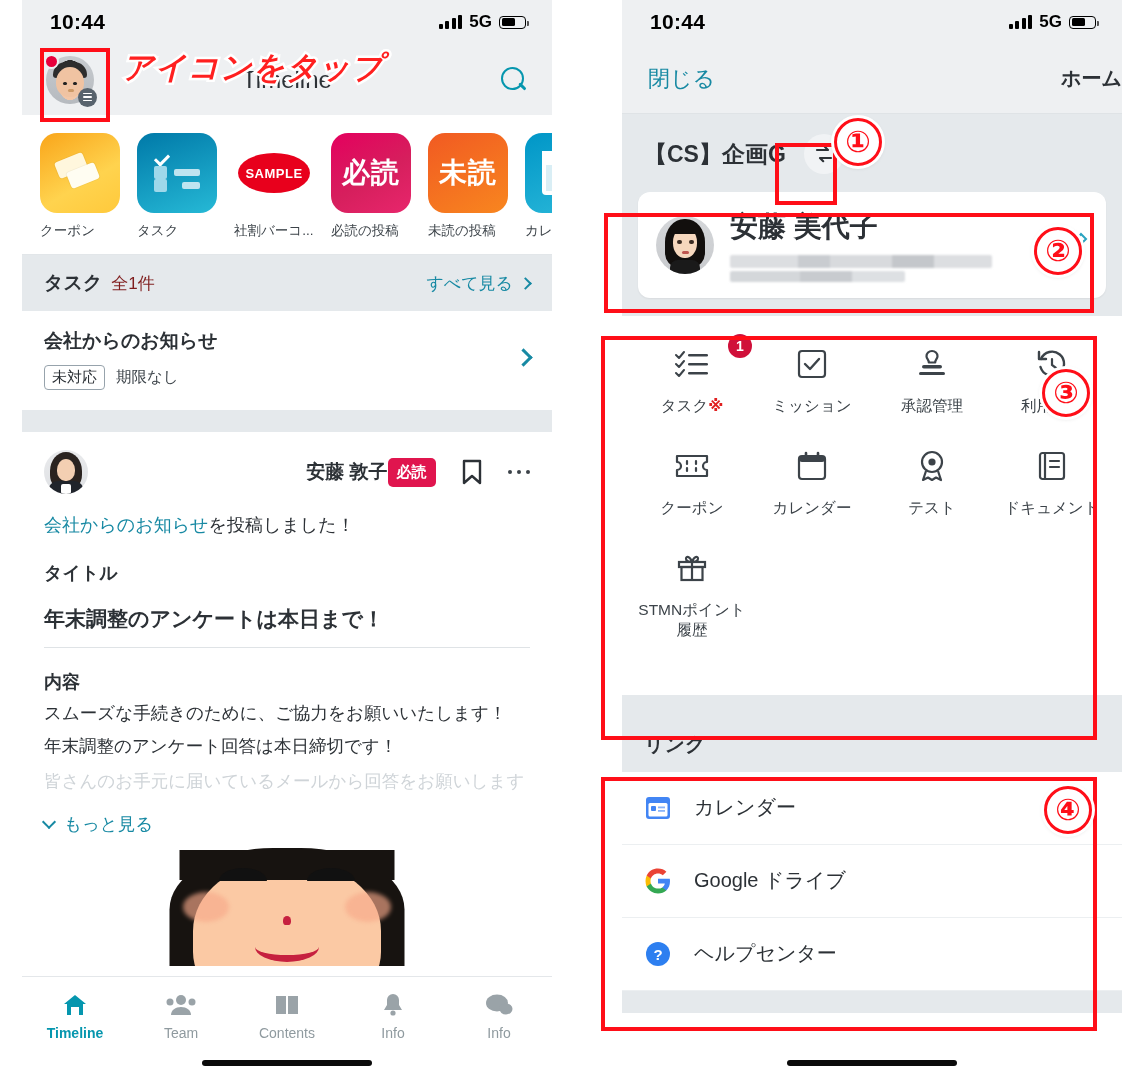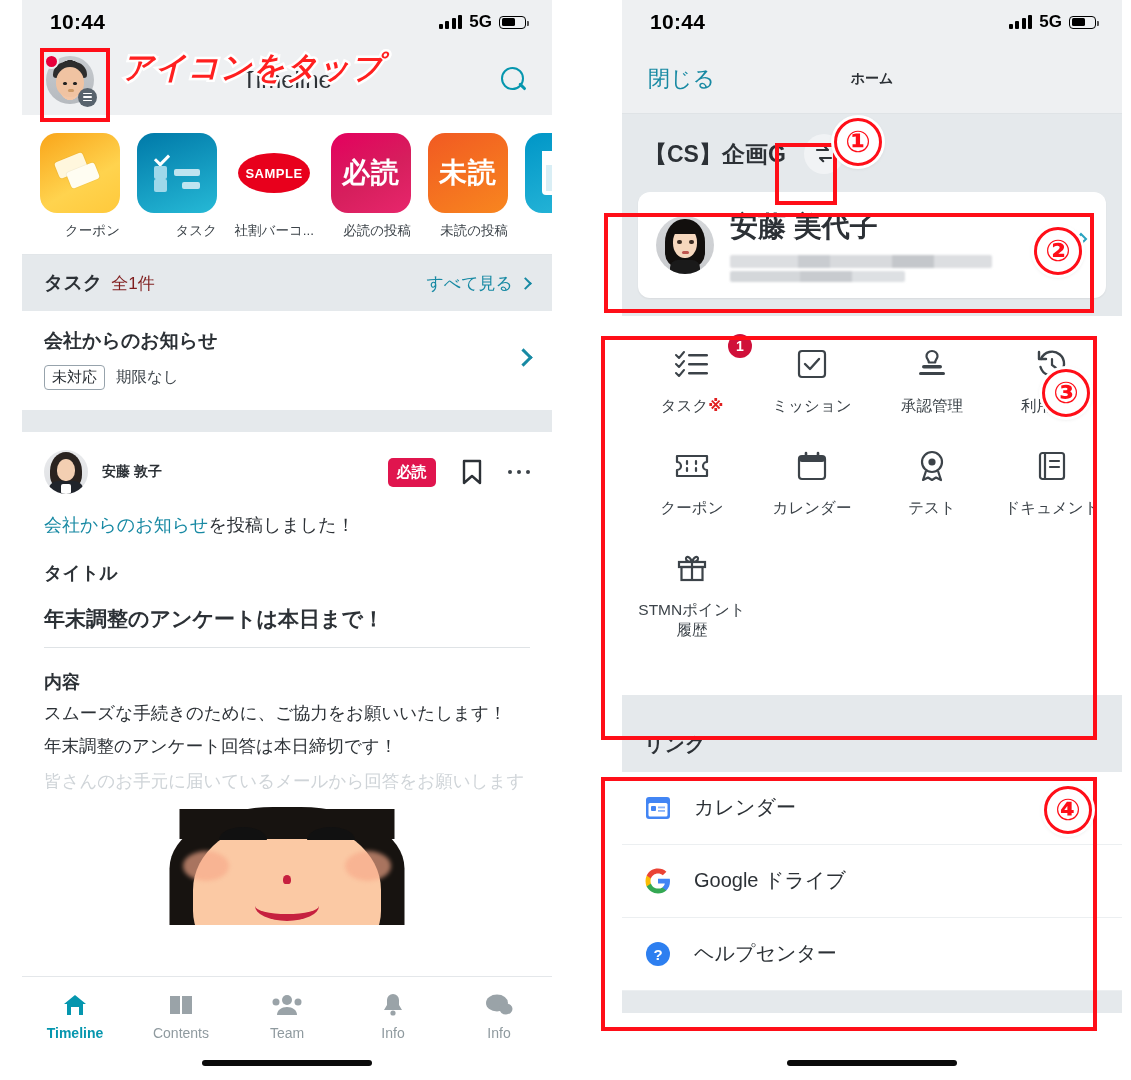--- a/index.html
+++ b/index.html
@@ -91,21 +91,21 @@
   .search-ic::after{
     content:""; position:absolute; left:18px; top:19px; width:9px; height:2.6px;
     background:#0596ae; transform: rotate(45deg); border-radius:2px;
   }
 
   
   .tiles{
     display:flex; gap:17px; padding: 18px 0 14px 18px; background:#fff;
     border-bottom: 1px solid #e2e6e9;
   }
-  .tile{ width:80px; flex:0 0 80px; text-align:right; }
+  .tile{ width:80px; flex:0 0 80px; text-align:left; }
   .tile-img{
     width:80px; height:80px; border-radius:17px;
     display:flex; align-items:center; justify-content:center;
     position:relative; overflow:hidden;
   }
   .tile-label{ font-size:13.5px; color:#3c4349; margin-top:9px; white-space:nowrap;
     overflow:hidden; text-overflow:ellipsis; }
   .t-coupon{ background:linear-gradient(150deg,#f9a51a,#ffd34e 60%,#ffc93b); }
   .t-task{ background:linear-gradient(160deg,#0079a8,#26b9d6); }
   .t-barcode{ background:#fff; }
@@ -171,21 +171,21 @@
   }
   .p-av-hair{ position:absolute; left:6px; top:2px; width:32px; height:38px;
      background:#2a2320; border-radius:50% 50% 40% 40%; }
   .p-av-face{ position:absolute; left:13px; top:9px; width:18px; height:22px;
      background:#f3cfb2; border-radius:50% 50% 46% 46%; }
   .p-av-body{ position:absolute; left:4px; bottom:0; width:36px; height:13px;
      background:#20242b; border-radius:10px 10px 0 0;}
   .p-av-shirt{ position:absolute; left:17px; bottom:0; width:10px; height:10px;
      background:#fff; border-radius:2px;}
   .p-names{ margin-left:14px; flex:1; }
-  .p-name{ font-size:14px; font-weight:bold; color:#2c3136; }
+  .p-name{ font-size:19px; font-weight:bold; color:#2c3136;text-align:right; }
   .p-time{ font-size:15.5px; color:#8a949c; margin-top:5px;}
   .p-actions{ display:flex; align-items:center; gap:26px; }
   .badge-must{
     background:#e0154e; color:#fff; font-size:15px; font-weight:bold;
     padding:5px 9px; border-radius:5px;
   }
   .bm{ position:relative; width:20px; height:26px;}
   .bm svg{ display:block; }
   .dots-ic{ display:flex; gap:4.5px; }
   .dots-ic i{ width:4.5px; height:4.5px; border-radius:50%; background:#3c4349;}
@@ -237,21 +237,21 @@
     position:absolute; left:50%; transform:translateX(-50%); bottom:14px;
     width:170px; height:6px; background:#0b0b0b; border-radius:3px;
   }
 
   
   .r-nav{
     height:70px; background:#eef0f2; display:flex; align-items:center;
     padding: 0 26px; position:relative; border-bottom:1px solid #dfe3e6;
   }
   .r-close{ font-size:22px; color:#1789a3; }
-  .r-title{ position:absolute; left:0; right:0; text-align:center; font-size:14px;
+  .r-title{ position:absolute; left:0; right:0; text-align:right; font-size:20px;
     font-weight:bold; color:#2c3136; pointer-events:none;}
   .r-grpbar{
     background:#e5e9ec; padding: 20px 22px 18px; display:flex; align-items:center; gap:18px;
   }
   .r-grpname{ font-size:23px; font-weight:bold; color:#2c3136;}
   .swap-btn{
     width:40px; height:40px; border-radius:50%; background:#f1f3f5;
     display:flex; align-items:center; justify-content:center;
   }
   .r-profile-zone{ background:#e5e9ec; padding: 0 16px 18px; }
@@ -473,20 +473,24 @@
 
       <div class="post-line">
         <a href="#">会社からのお知らせ</a><span>を投稿しました！</span>
       </div>
       <div class="post-label">タイトル</div>
       <div class="post-h2">年末調整のアンケートは本日まで！</div>
       <div class="post-label">内容</div>
       <div class="post-body">スムーズな手続きのために、ご協力をお願いいたします！</div>
       <div class="post-body">年末調整のアンケート回答は本日締切です！</div>
       <div class="post-fade">皆さんのお手元に届いているメールから回答をお願いします</div>
+      <div class="more-link">
+        <span class="chev-d"></span>
+        <span>もっと見る</span>
+      </div>
 
       <div class="illus">
         <div class="il-hair"></div>
         <div class="il-inner"></div>
         <div class="il-bang" style="top:2px;"></div>
         <div class="il-cheek l"></div>
           <div class="il-cheek r"></div>
         <div class="il-eye l"></div>
           <div class="il-eye r"></div>
         <div class="il-nose"></div>
@@ -499,37 +503,37 @@
         <div class="tab-ic">
           <svg width="26" height="24" viewBox="0 0 26 24">
               <path d="M13 2 2 11h3v11h16V11h3z" fill="#0596ae"></path>
               <rect x="9" y="14" width="8" height="8" fill="#fff"></rect>
             </svg>
         </div>
         <div class="tab-lb">Timeline</div>
       </div>
       <div class="tab">
         <div class="tab-ic">
-          <svg width="26" height="22" viewBox="0 0 26 22">
-              <path d="M2 2h10v18H2z" fill="#9aa3a8"></path>
-              <path d="M14 2h10v18H14z" fill="#9aa3a8"></path>
-            </svg>
-        </div>
-        <div class="tab-lb">Contents</div>
-      </div>
-      <div class="tab">
-        <div class="tab-ic">
           <svg width="30" height="22" viewBox="0 0 30 22">
               <circle cx="15" cy="6" r="5" fill="#9aa3a8"></circle>
               <path d="M5 21c0-5 4.5-8 10-8s10 3 10 8z" fill="#9aa3a8"></path>
               <circle cx="4" cy="8" r="3.5" fill="#9aa3a8"></circle>
               <circle cx="26" cy="8" r="3.5" fill="#9aa3a8"></circle>
             </svg>
         </div>
         <div class="tab-lb">Team</div>
+      </div>
+      <div class="tab">
+        <div class="tab-ic">
+          <svg width="26" height="22" viewBox="0 0 26 22">
+              <path d="M2 2h10v18H2z" fill="#9aa3a8"></path>
+              <path d="M14 2h10v18H14z" fill="#9aa3a8"></path>
+            </svg>
+        </div>
+        <div class="tab-lb">Contents</div>
       </div>
       <div class="tab">
         <div class="tab-ic">
           <svg width="22" height="24" viewBox="0 0 22 24">
               <path d="M11 1a6 6 0 0 0-6 6v5l-3 5h18l-3-5V7a6 6 0 0 0-6-6z" fill="#9aa3a8"></path>
               <circle cx="11" cy="20" r="2.6" fill="#9aa3a8"></circle>
             </svg>
         </div>
         <div class="tab-lb">Info</div>
       </div>

